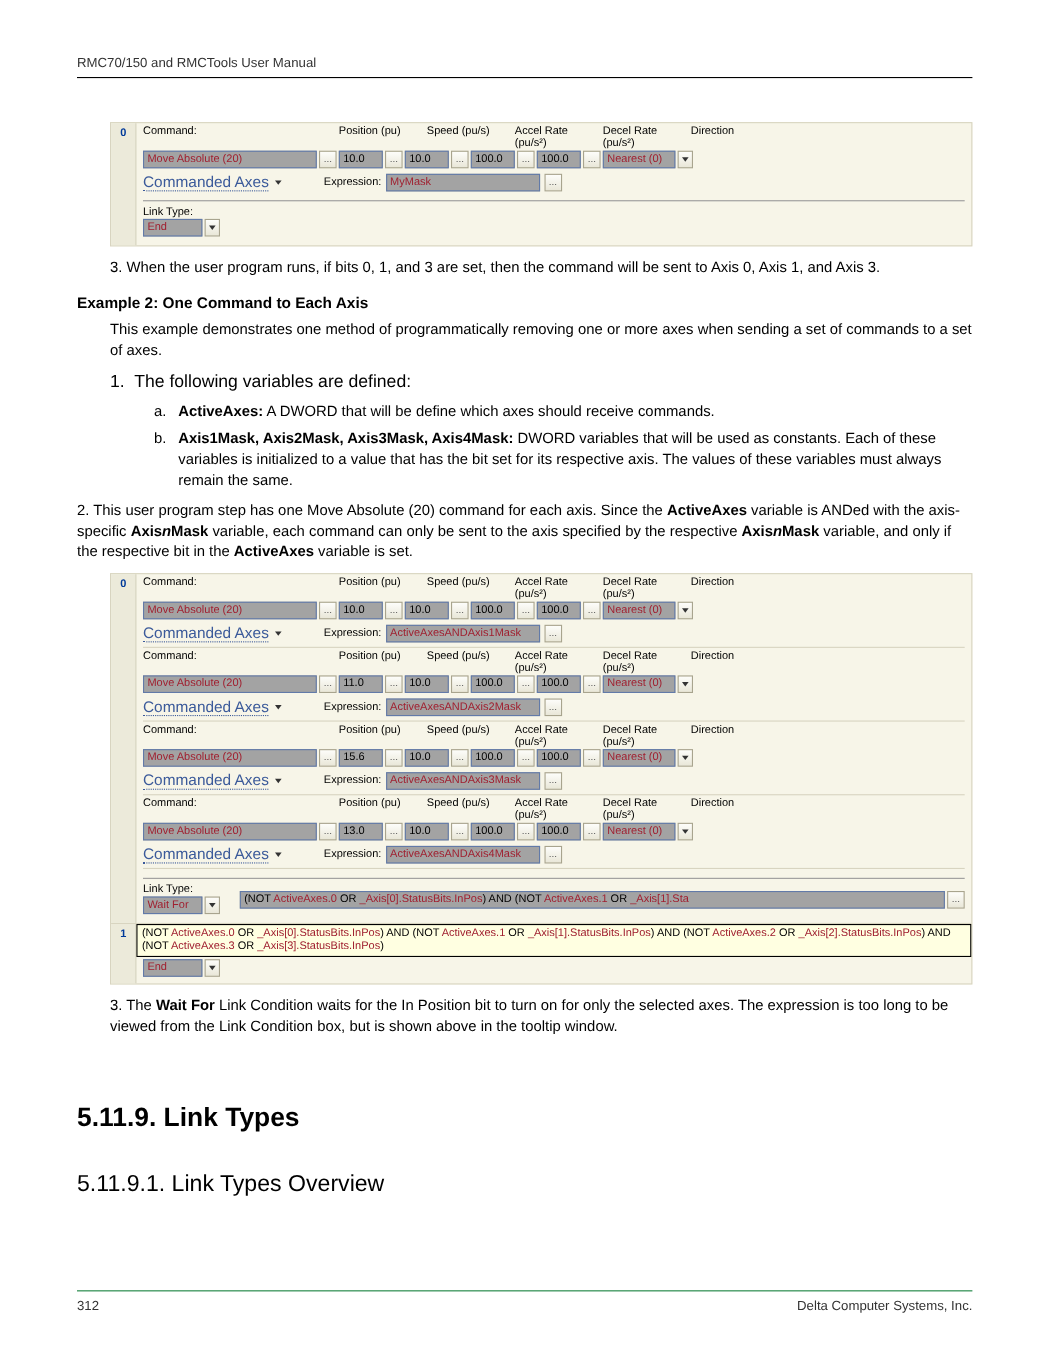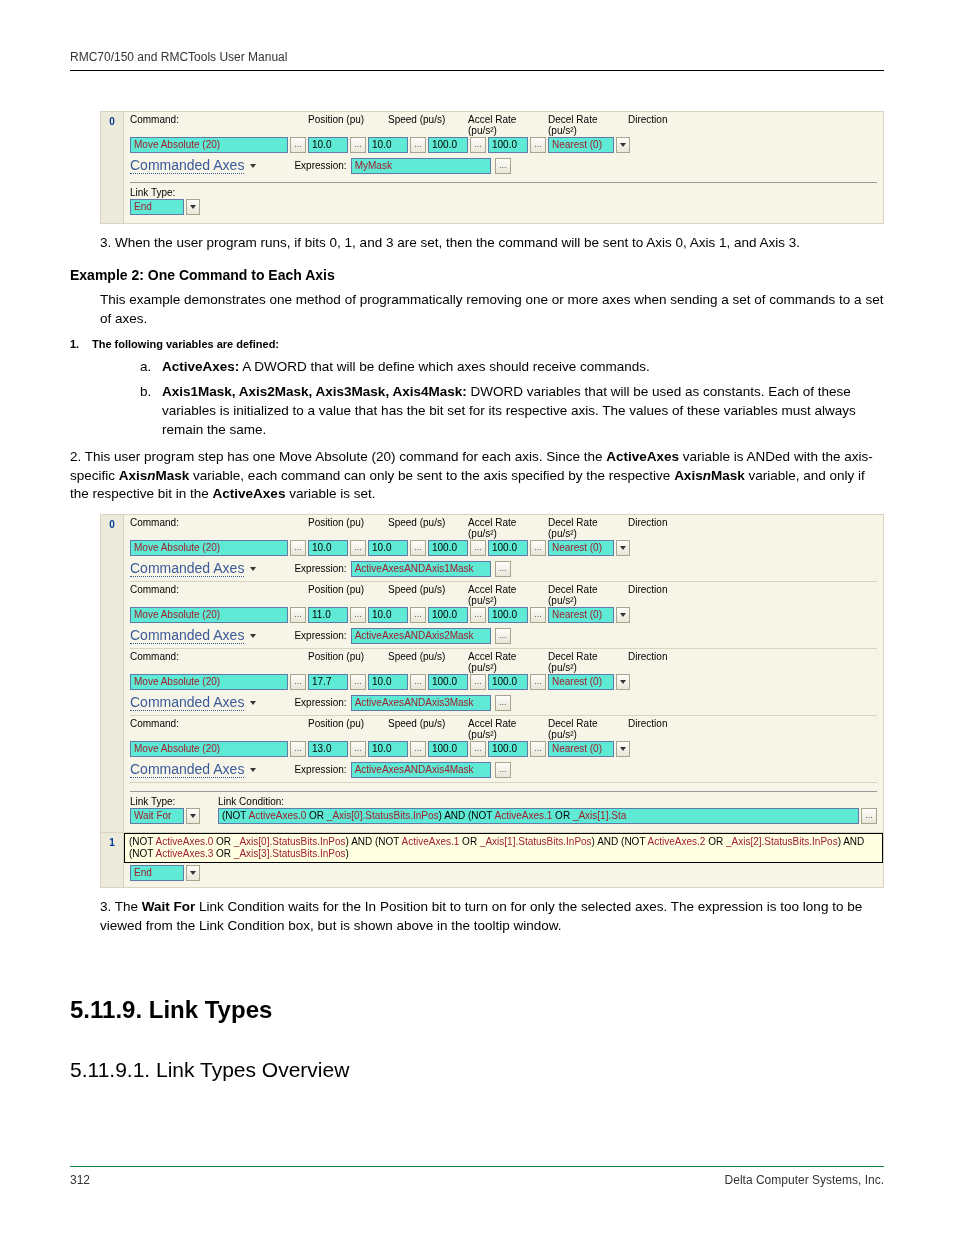--- a/index.html
+++ b/index.html
@@ -37,23 +37,23 @@
     font-size: 13.5px;
     line-height: 1.4;
     margin: 8px 0;
   }
   .ex-title {
     font-weight: bold;
     font-size: 14px;
     margin: 14px 0 6px 0;
   }
   .list-1 {
-    font-size: 11px;
+    margin-left: 30px;
+    font-size: 16px;
     line-height: 1.4;
-    font-weight: bold;
   }
   .list-1 .num {
     display: inline-block;
     width: 22px;
   }
   .list-2 {
     margin-left: 92px;
     font-size: 13.5px;
     line-height: 1.4;
     text-indent: -22px;
@@ -105,21 +105,21 @@
     font-size: 10px;
     color: #000;
   }
   .fld-row {
     display: flex;
     gap: 2px;
     align-items: center;
     margin-bottom: 4px;
   }
   .fld {
-    background: #5eead4;
+    background: #a3a3a3;
     border: 1px solid #627aa8;
     height: 16px;
     line-height: 14px;
     padding: 0 3px;
     font-size: 10px;
     color: #a02030;
     display: flex;
     align-items: center;
     box-sizing: border-box;
     overflow: hidden;
@@ -370,21 +370,21 @@
             <div class="lbl" style="width:176px">Command:</div>
             <div class="lbl" style="width:78px">Position (pu)</div>
             <div class="lbl" style="width:78px">Speed (pu/s)</div>
             <div class="lbl" style="width:78px">Accel Rate (pu/s²)</div>
             <div class="lbl" style="width:78px">Decel Rate (pu/s²)</div>
             <div class="lbl">Direction</div>
           </div>
           <div class="fld-row">
             <div class="fld col-cmd">Move Absolute (20)</div>
             <div class="fbtn">...</div>
-            <div class="fld black col-num">17.7</div>
+            <div class="fld black col-num">15.6</div>
             <div class="fbtn">...</div>
             <div class="fld black col-num">10.0</div>
             <div class="fbtn">...</div>
             <div class="fld black col-num">100.0</div>
             <div class="fbtn">...</div>
             <div class="fld black col-num">100.0</div>
             <div class="fbtn">...</div>
             <div class="fld col-dir">Nearest (0)</div>
             <div class="dd"></div>
           </div>
@@ -440,21 +440,20 @@
         <hr class="section-hr">
       <div class="linktype-row">
         <div>
           <div>Link Type:</div>
           <div class="fld-row" style="margin-top:1px">
             <div class="fld col-link" style="color:#a02030">Wait For</div>
             <div class="dd"></div>
           </div>
         </div>
         <div style="flex:1">
-          <div>Link Condition:</div>
           <div class="fld-row" style="margin-top:1px">
             <div class="fld" style="flex:1;color:#000">
               <span id="linkcond">(NOT <span class="red-span">ActiveAxes.0</span> OR <span class="red-span">_Axis[0].StatusBits.InPos</span>) AND (NOT <span class="red-span">ActiveAxes.1</span> OR <span class="red-span">_Axis[1].Sta</span></span>
             </div>
             <div class="fbtn">...</div>
           </div>
         </div>
       </div>
     </div>
   </div>

